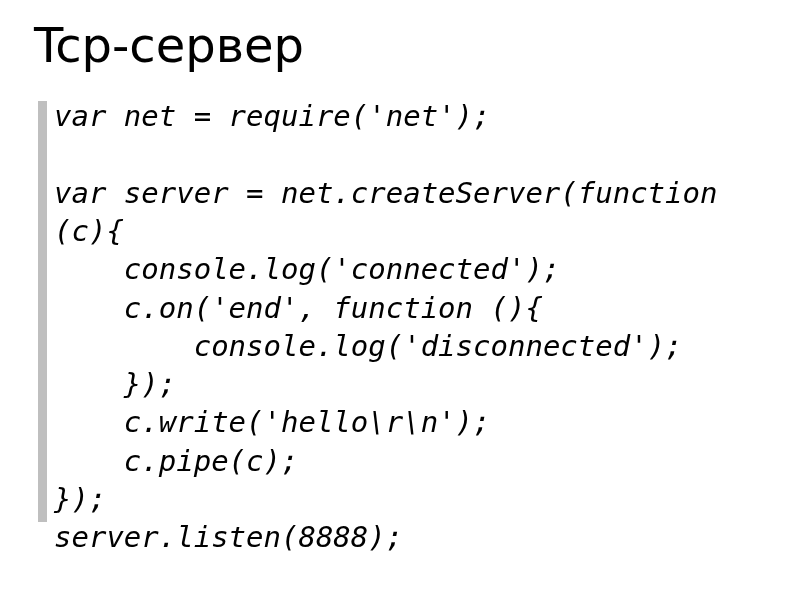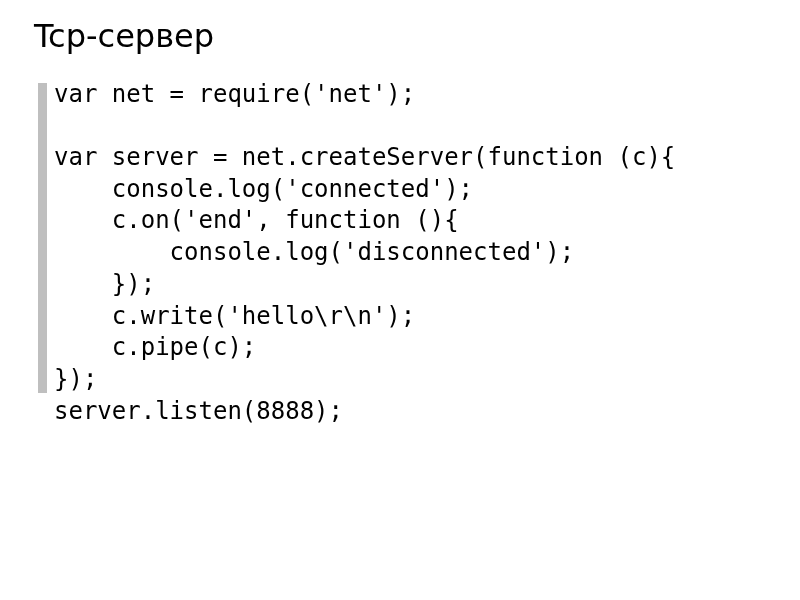--- a/index.html
+++ b/index.html
@@ -12,47 +12,48 @@
     color: #000000;
   }
   .slide {
     box-sizing: border-box;
     width: 800px;
     height: 600px;
     padding: 18px 34px 28px 34px;
     position: relative;
   }
   .title {
-    font-size: 32px;
+    font-size: 48px;
     font-weight: 400;
     letter-spacing: 0px;
     margin: 0 0 24px 0;
     line-height: 1.15;
   }
   .code-wrap {
     position: relative;
     padding-left: 20px;
   }
   .code-bar {
     position: absolute;
     left: 4px;
     top: 4px;
     bottom: 34px; 
     width: 9px;
     background: #bfbfbf;
   }
   pre.code {
     margin: 0;
     font-family: "DejaVu Sans Mono", "Liberation Mono", "Courier New", monospace;
-    font-size: 24px;
+    font-size: 29px;
     line-height: 1.32;
     white-space: pre-wrap;
     word-break: break-word;
     font-weight: 400;
     color: #000000;
+    font-style: italic;
   }
 </style>
 </head>
 <body>
 
 <div class="slide">
   <h1 class="title">Tcp-сервер</h1>
 
   <div class="code-wrap">
     <div class="code-bar"></div>

